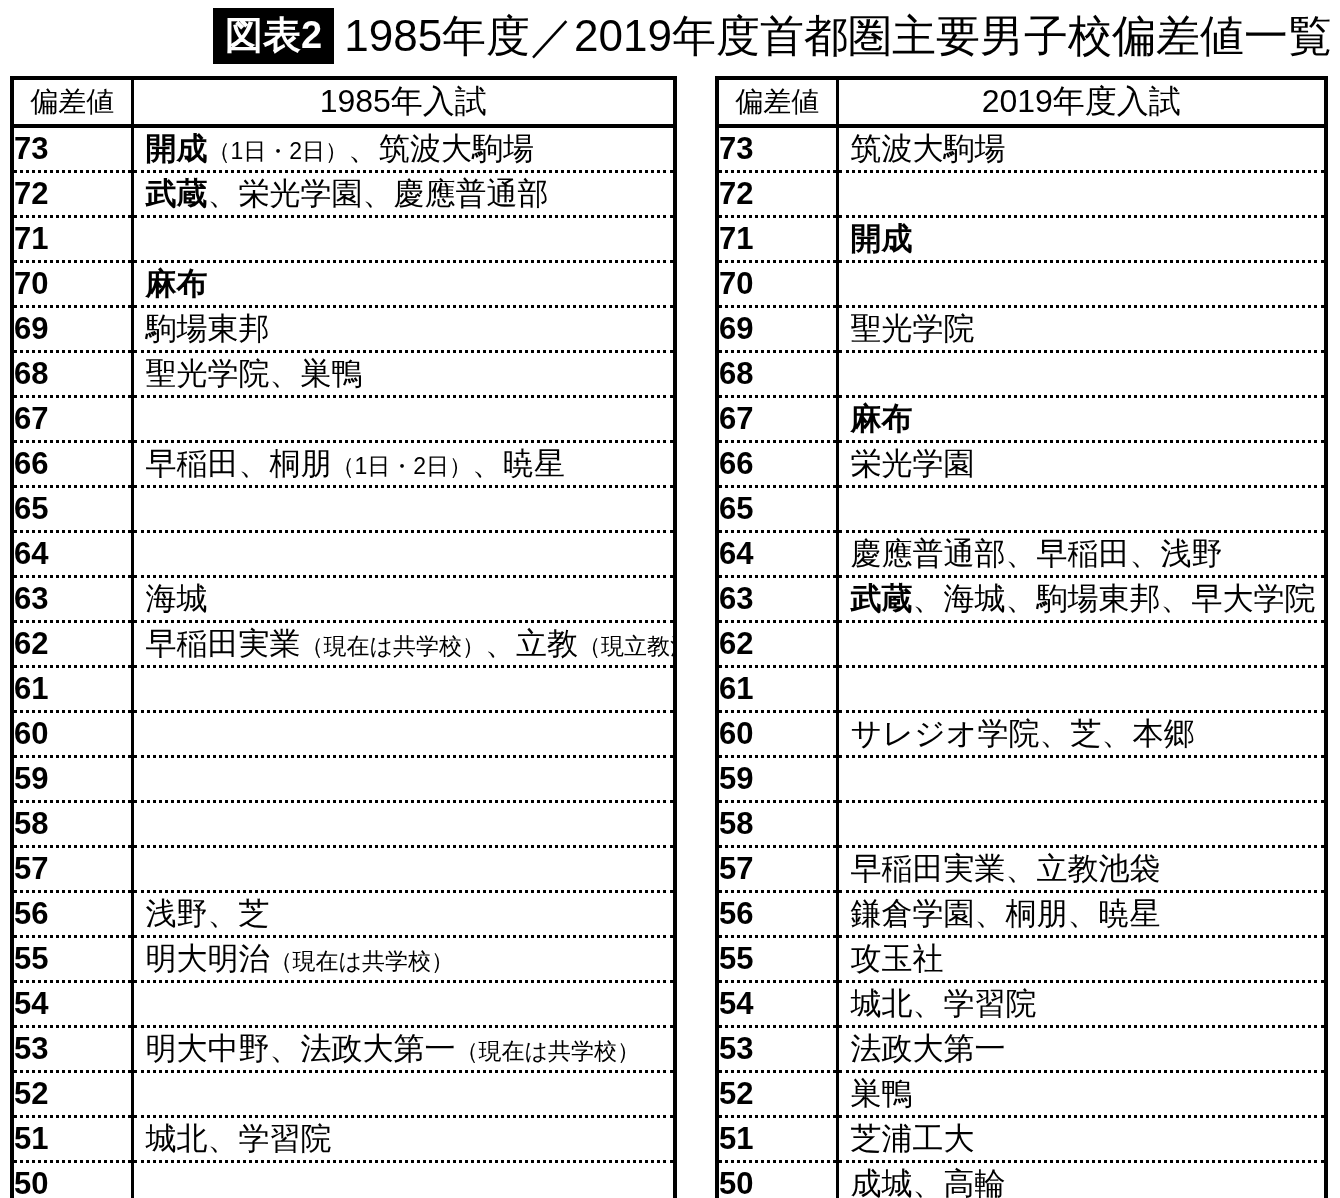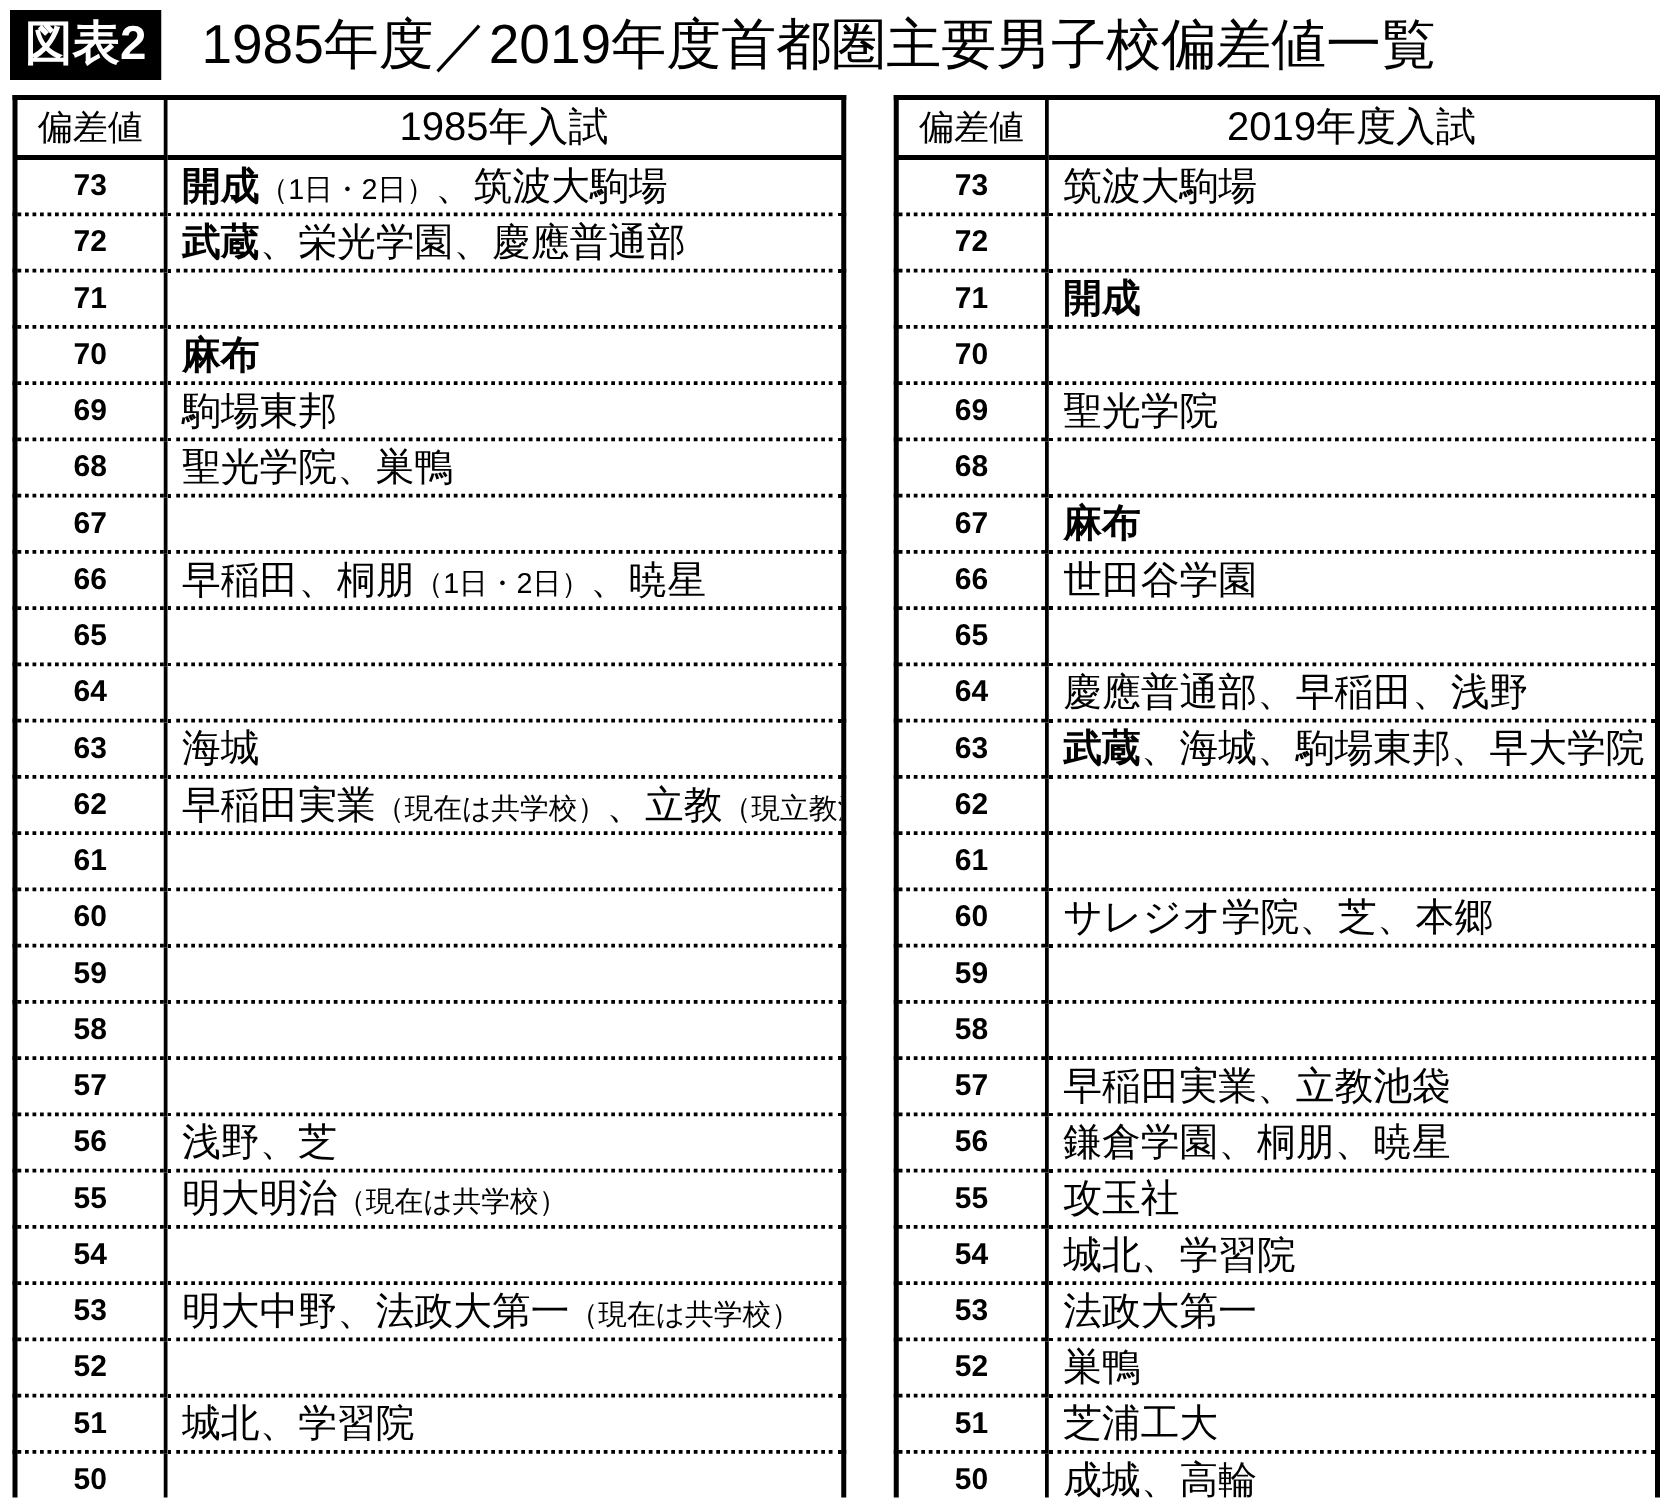--- a/index.html
+++ b/index.html
@@ -11,22 +11,23 @@
   }
   body {
     width: 1340px;
     height: 1198px;
     box-sizing: border-box;
     overflow: hidden;
   }
   .header {
     display: flex;
     align-items: center;
-    gap: 32px;
+    gap: 10px;
     padding: 8px 8px 12px 8px;
+    justify-content: flex-end;
   }
   .badge {
     background: #000000;
     color: #ffffff;
     font-weight: bold;
     font-size: 38px;
     line-height: 1;
     padding: 8px 12px 10px 12px;
     flex: 0 0 auto;
   }
@@ -70,23 +71,22 @@
     border-right: 3px solid #000000;
   }
   tbody td {
     height: 42px;
     border-top: 3px dotted #000000;
   }
   tbody tr:first-child td {
     border-top: none;
   }
   td.score {
-    text-align: center;
     font-weight: bold;
-    font-size: 24px;
+    font-size: 31px;
   }
   td.schools {
     text-align: left;
     padding-left: 12px;
     font-size: 31px;
   }
   td.schools span.b { font-weight: bold; }
   td.schools span.sm { font-size: 23px; }
 </style>
 </head>
@@ -245,21 +245,21 @@
         <tr>
           <td class="score col-divider">68</td>
           <td class="schools"></td>
         </tr>
         <tr>
           <td class="score col-divider">67</td>
           <td class="schools"><span class="b">麻布</span></td>
         </tr>
         <tr>
           <td class="score col-divider">66</td>
-          <td class="schools"><span>世田谷学園</span></td>
+          <td class="schools"><span>栄光学園</span></td>
         </tr>
         <tr>
           <td class="score col-divider">65</td>
           <td class="schools"></td>
         </tr>
         <tr>
           <td class="score col-divider">64</td>
           <td class="schools"><span>慶應普通部、早稲田、浅野</span></td>
         </tr>
         <tr>

